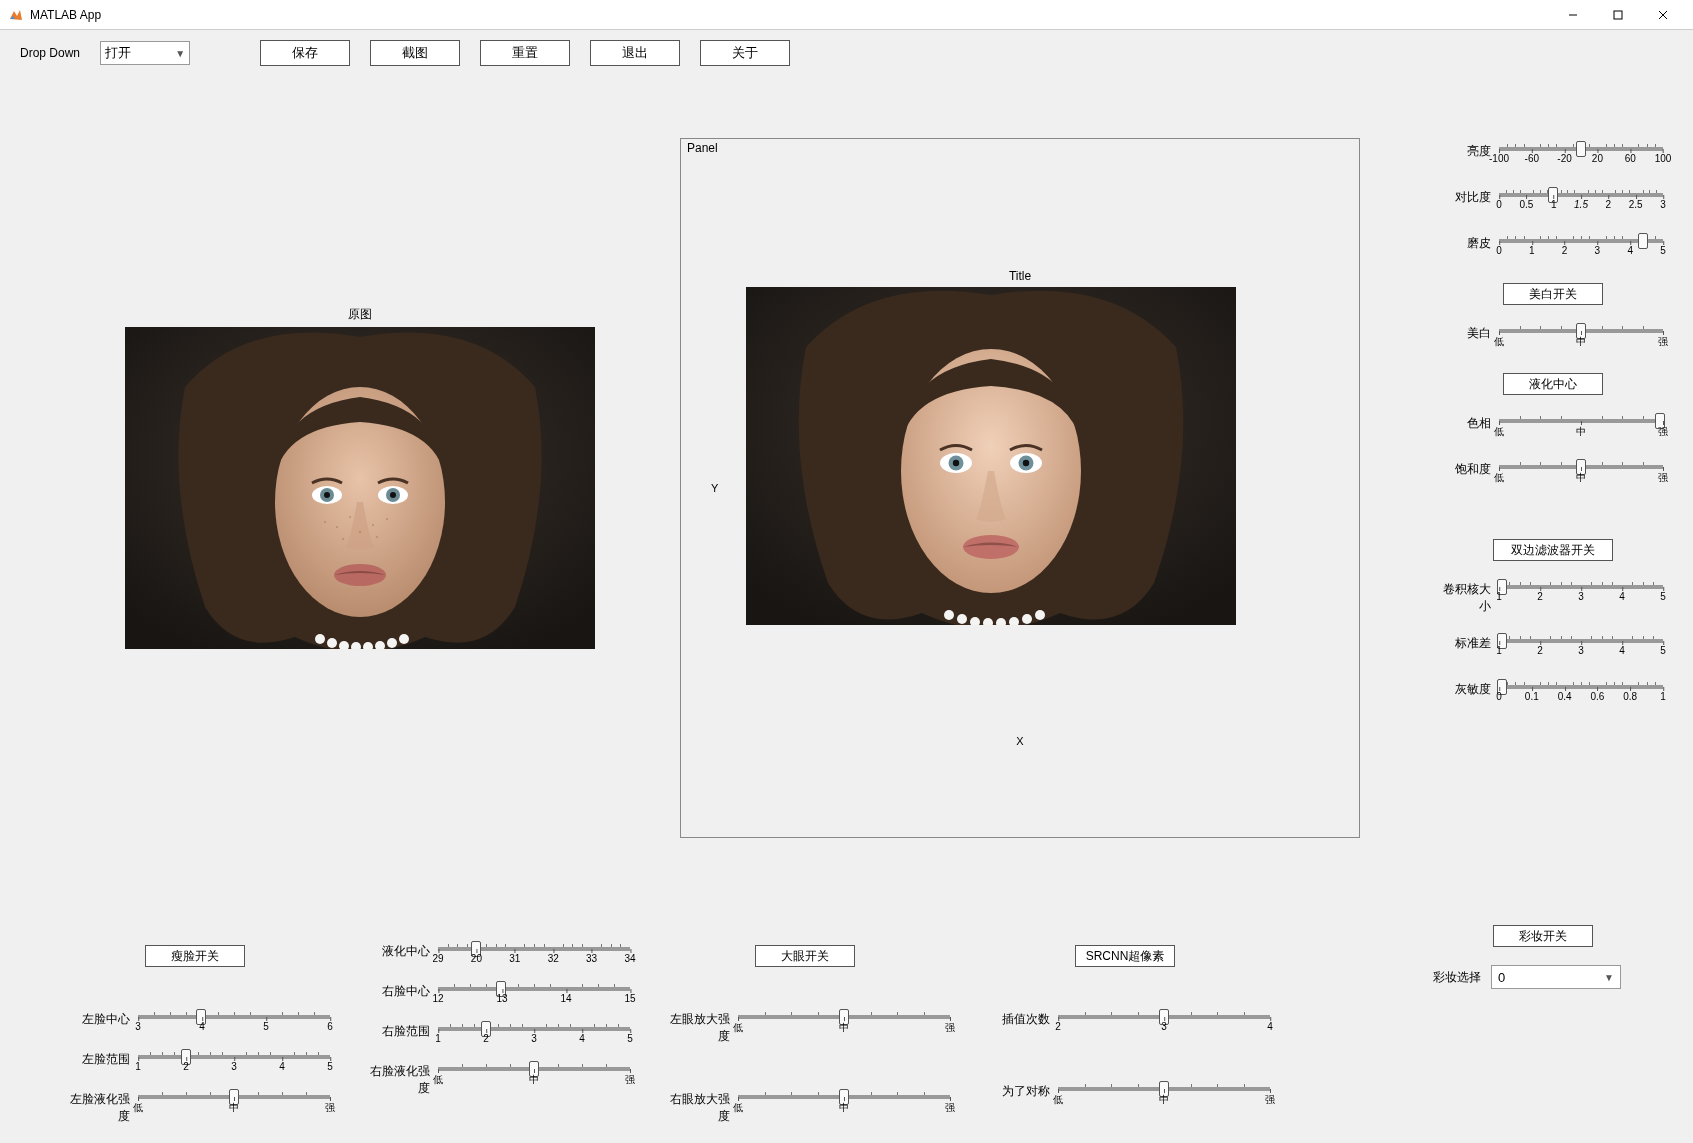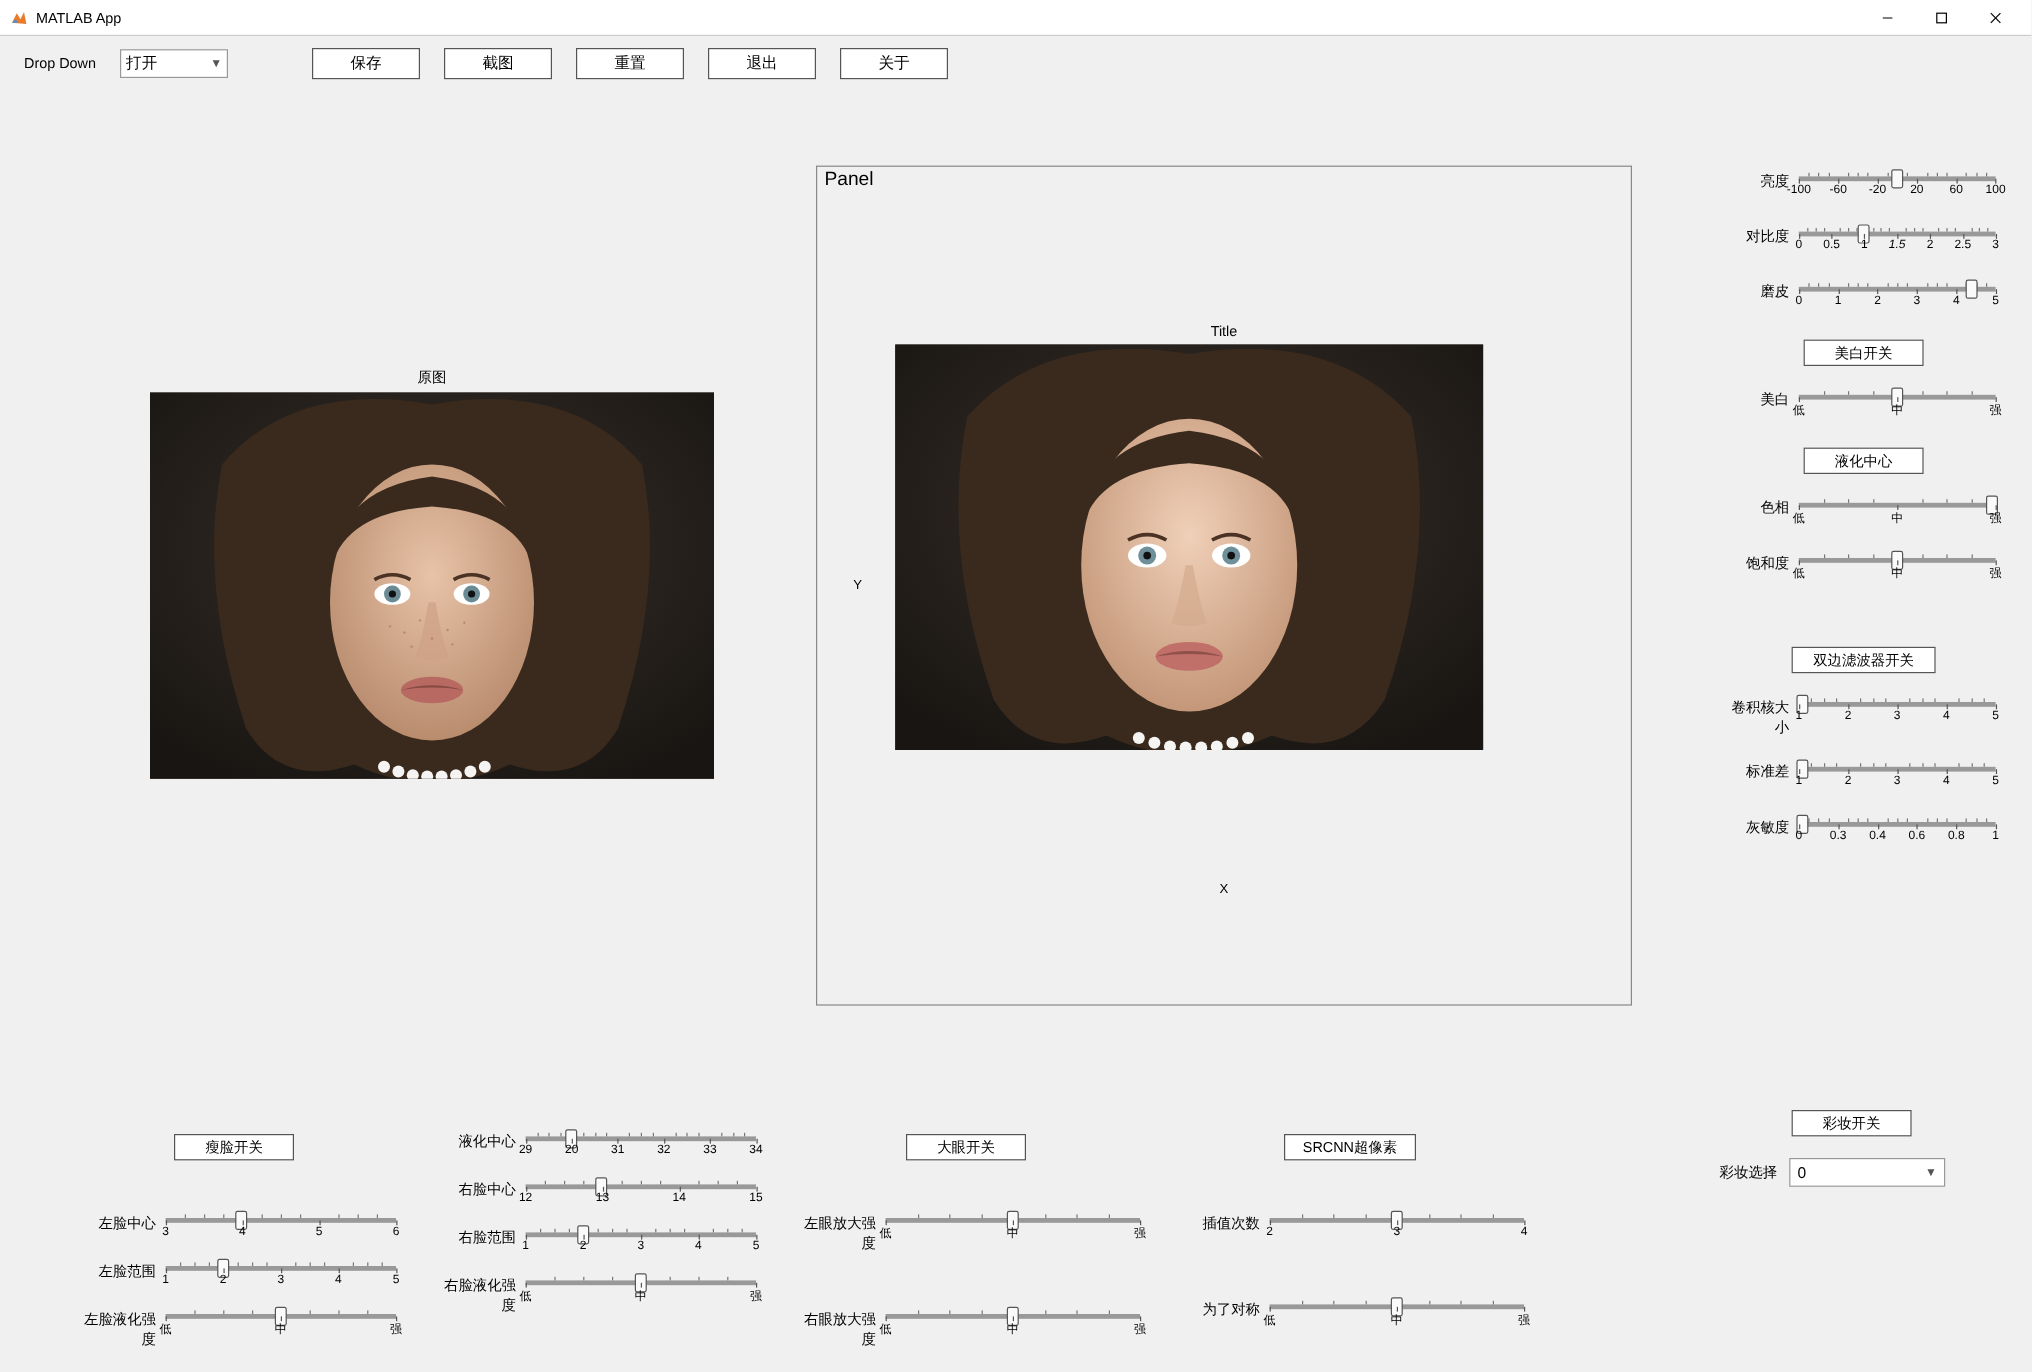--- a/index.html
+++ b/index.html
@@ -18,21 +18,21 @@
 .dropdown-arrow { font-size: 10px; color: #555; }
 .btn { width: 90px; height: 26px; border: 1px solid #555; background: #fff; font-size: 13px; cursor: pointer; display: flex; align-items: center; justify-content: center; }
 
 .main { position: relative; width: 100%; height: calc(100% - 80px); }
 
 .orig-block { position: absolute; left: 120px; top: 230px; width: 480px; }
 .orig-title { text-align: center; font-size: 12px; margin-bottom: 4px; }
 .orig-img { width: 470px; height: 322px; background: #2a2420; display: block; margin: 0 auto; }
 
 .panel { position: absolute; left: 680px; top: 62px; width: 680px; height: 700px; border: 1px solid #888; background: #f0f0f0; }
-.panel-title { font-size: 16px; padding: 2px 6px; }
+.panel-title { font-size: 12px; padding: 2px 6px; }
 .panel-inner-title { text-align: center; font-size: 12px; position: absolute; top: 130px; width: 100%; }
 .panel-img { position: absolute; left: 65px; top: 148px; width: 490px; height: 338px; background: #2a2420; }
 .panel-y { position: absolute; left: 30px; top: 50%; font-size: 11px; transform: translateY(-50%); }
 .panel-x { position: absolute; bottom: 90px; left: 50%; font-size: 11px; transform: translateX(-50%); }
 
 .right-col { position: absolute; right: 30px; top: 65px; width: 220px; display: flex; flex-direction: column; gap: 10px; }
 .slider-row { display: flex; align-items: flex-start; gap: 8px; margin-bottom: 8px; }
 .slider-label { width: 48px; font-size: 12px; text-align: right; padding-top: 2px; }
 .slider-wrap { flex: 1; }
 .slider-track { height: 4px; background: #999; position: relative; margin: 6px 0 2px 0; }
@@ -452,21 +452,21 @@
               <div class="minor-tick" style="left: 70%;"></div>
               <div class="minor-tick" style="left: 75%;"></div>
               <div class="minor-tick" style="left: 85%;"></div>
               <div class="minor-tick" style="left: 90%;"></div>
               <div class="minor-tick" style="left: 95%;"></div>
             </div>
             <div class="slider-thumb" style="left: 2%;"></div>
           </div>
           <div class="slider-ticks">
             <span class="tick" style="left: 0%;">0</span>
-            <span class="tick" style="left: 20%;">0.3</span>
+            <span class="tick" style="left: 20%;">0.1</span>
             <span class="tick" style="left: 40%;">0.4</span>
             <span class="tick" style="left: 60%;">0.6</span>
             <span class="tick" style="left: 80%;">0.8</span>
             <span class="tick" style="left: 100%;">1</span>
           </div>
         </div>
       </div>
   </div>
 
   <div class="makeup-block">
@@ -711,21 +711,21 @@
             </div>
             <div class="slider-ticks">
               <span class="tick" style="left: 0%;">低</span>
               <span class="tick" style="left: 50%;">中</span>
               <span class="tick" style="left: 100%;">强</span>
             </div>
           </div>
         </div>
     </div>
     <div class="bottom-col" style="width:290px">
-      <div class="switch-btn" style="width:110px">SRCNN超像素</div>
+      <div class="switch-btn" style="width:100px">SRCNN超像素</div>
       <div style="height:18px"></div>
       <div class="slider-row">
           <div class="slider-label">插值次数</div>
           <div class="slider-wrap">
             <div class="slider-track">
               <div class="minor-ticks">
                 <div class="minor-tick" style="left: 12.5%;"></div>
                 <div class="minor-tick" style="left: 25%;"></div>
                 <div class="minor-tick" style="left: 37.5%;"></div>
                 <div class="minor-tick" style="left: 62.5%;"></div>

